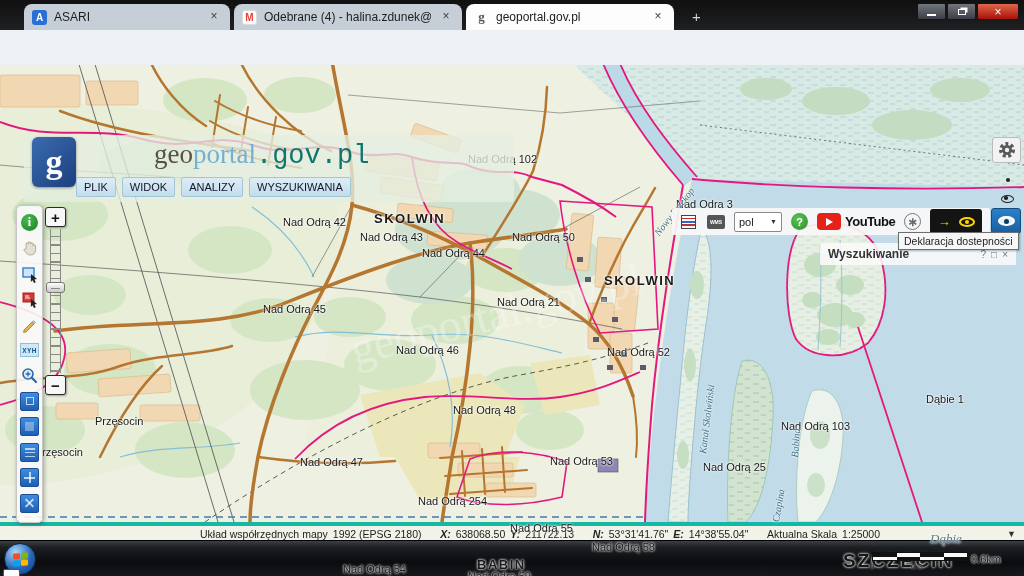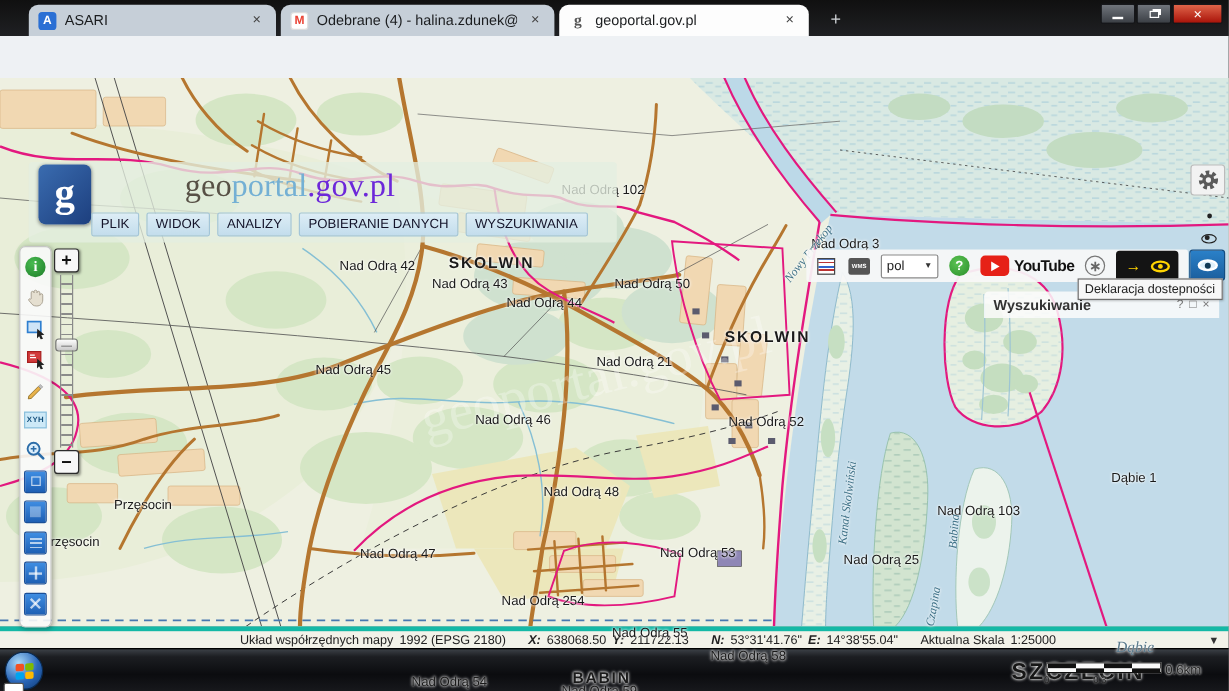--- a/index.html
+++ b/index.html
@@ -63,21 +63,21 @@
   .maplabel.district { font-style:italic; font-family:"Liberation Serif",serif; color:#5a7a8c; font-size:13px; }
   .maplabel.waterlbl { font-style:italic; font-family:"Liberation Serif",serif; color:#3d7086; font-size:10px; }
 
   
   .geo-panel { position:absolute; left:24px; top:70px; width:490px; height:67px; z-index:4;
     background:rgba(228,238,224,0.78); border-radius:3px; }
   .geo-logo { position:absolute; left:8px; top:2px; width:44px; height:50px; border-radius:6px;
     background:linear-gradient(135deg,#3a6cb0,#1d3f7e); display:flex; align-items:center; justify-content:center;
     color:#fff; font-family:"Liberation Serif",serif; font-size:34px; font-weight:bold; box-shadow:0 1px 3px rgba(0,0,0,.4); }
   .geo-title { position:absolute; left:130px; top:4px; font-family:"Liberation Serif",serif; font-size:27px; }
-  .geo-title .t1 { color:#575045; } .geo-title .t2 { color:#74b0d4; } .geo-title .t3 { color:#6d28d9; }
+  .geo-title .t1 { color:#575045; } .geo-title .t2 { color:#74b0d4; } .geo-title .t3 { color:#0f766e;font-family:Liberation Mono, monospace; }
   .geo-menu { position:absolute; left:52px; top:42px; display:flex; gap:6px; }
   .menu-btn { background:linear-gradient(#ddedf6,#c3ddec); border:1px solid #a3c5d8; border-radius:2px;
     font-size:11px; color:#14142a; padding:3px 7px; white-space:nowrap; }
 
   
   .banner { position:absolute; left:674px; top:78px; width:313px; height:54px; z-index:4;
     background:linear-gradient(100deg,#2391d6,#2f9bdd 45%,#1f86cb);
     box-shadow:inset 0 0 0 1px rgba(255,255,255,.15); }
   .banner-inner { position:absolute; left:3px; top:3px; width:200px; height:23px; background:#14537f; }
   .banner-title { position:absolute; left:8px; top:7px; color:#fff; font-weight:bold; font-size:13px; }
@@ -457,21 +457,20 @@
         <span class="maplabel waterlbl" style="left: 652px; top: 166px; transform: rotate(-52deg);">Nowy Przekop</span>
       </div>
 
     <div class="geo-panel">
       <div class="geo-logo">g</div>
       <div class="geo-title"><span class="t1">geo</span><span class="t2">portal</span><span class="t3">.gov.pl</span></div>
       <div class="geo-menu">
         <span class="menu-btn">PLIK</span>
         <span class="menu-btn">WIDOK</span>
         <span class="menu-btn">ANALIZY</span>
-        <span class="menu-btn">POBIERANIE DANYCH</span>
         <span class="menu-btn">WYSZUKIWANIA</span>
       </div>
     </div>
 
 
     <div class="topbar">
       <span class="ltb-ico">
           <span class="grid-ico"></span>
         </span>
       <span class="wms-ico">WMS</span>

